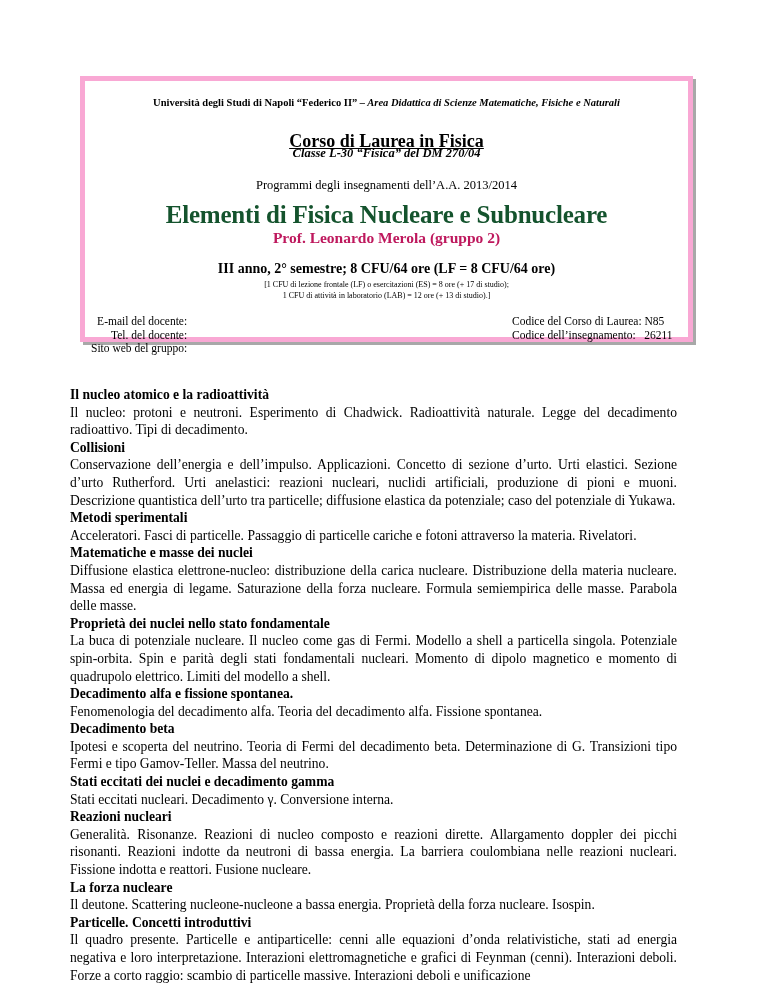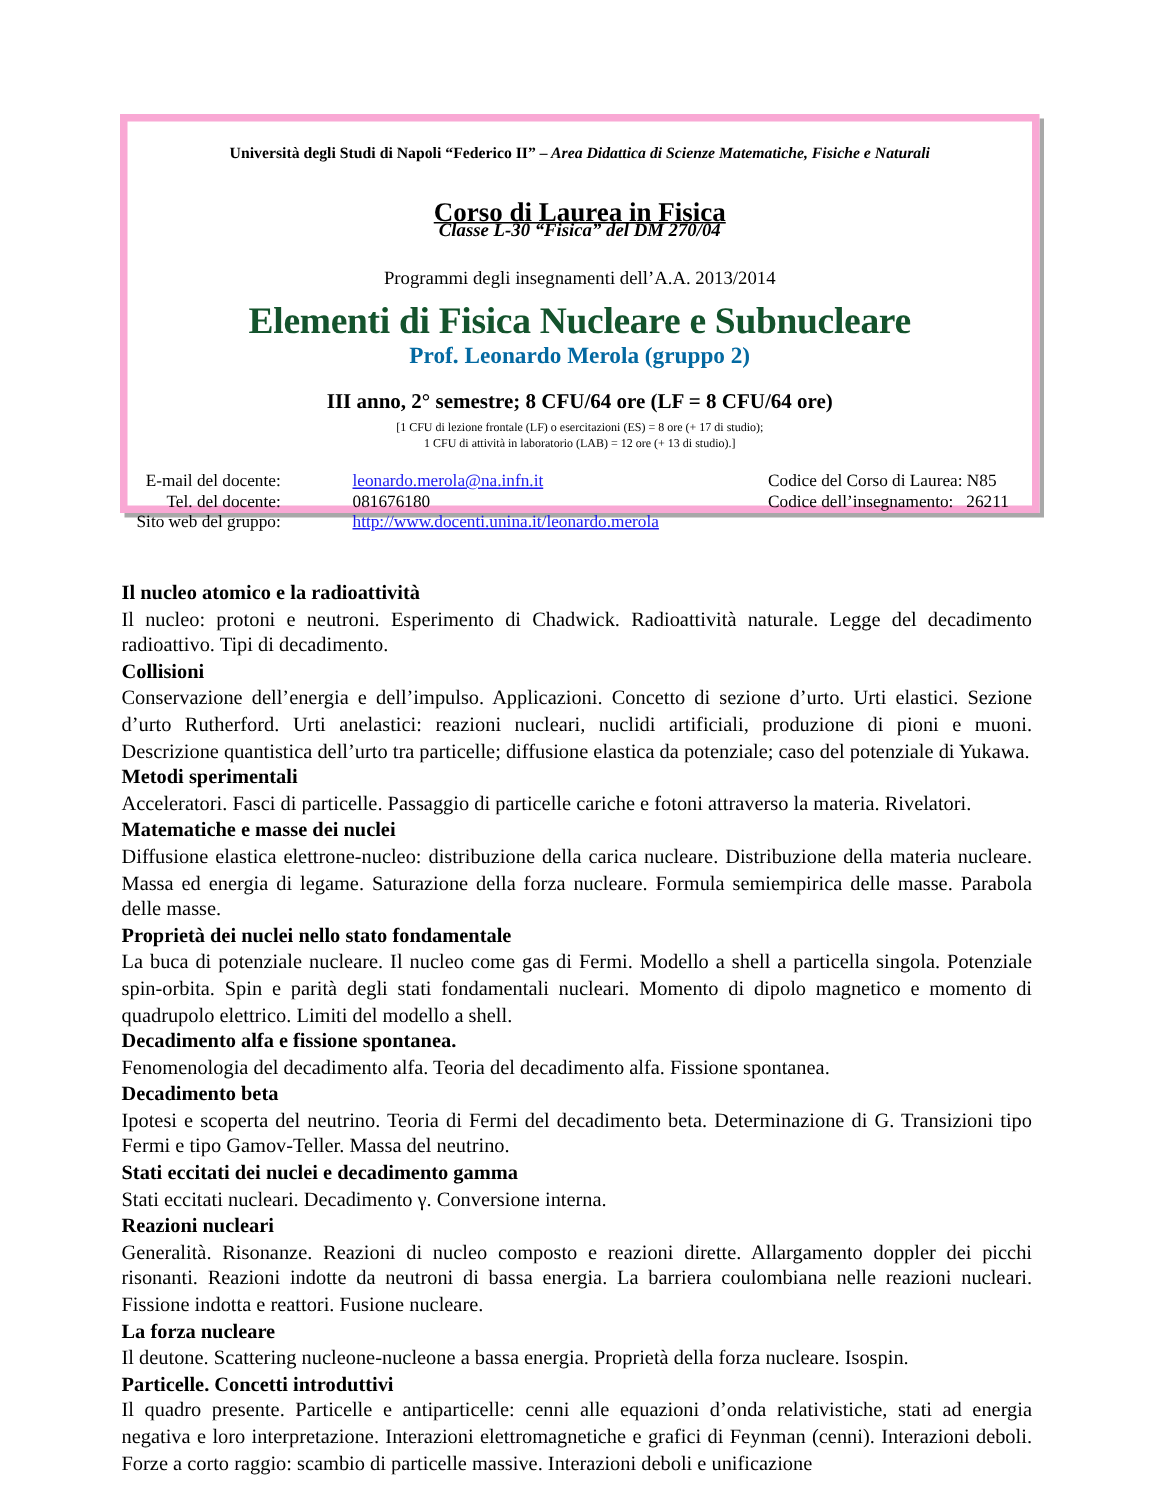--- a/index.html
+++ b/index.html
@@ -8,32 +8,32 @@
     position: absolute; left: 80px; top: 76px; width: 603px; height: 256px;
     border: 5px solid #f9a8d4; box-shadow: 3px 3px 0 #a8a8a8; background: #fff;
   }
   .center { text-align: center; position: absolute; left: 0; right: 0; }
   .univ { top: 16px; font-size: 10.5px; font-weight: bold; }
   .univ i { font-weight: bold; }
   .corso { top: 50px; font-size: 18px; font-weight: bold; text-decoration: underline; }
   .classe { top: 65px; font-size: 12.5px; font-weight: bold; font-style: italic; }
   .programmi { top: 97px; font-size: 12.5px; font-weight: normal; }
   .title { top: 120px; font-size: 25px; font-weight: bold; color: #14532d; letter-spacing: -0.2px; }
-  .prof { top: 148px; font-size: 15.5px; font-weight: bold; color: #0369a1; }
+  .prof { top: 148px; font-size: 15.5px; font-weight: bold; color: #be185d; }
   .anno { top: 180px; font-size: 14px; font-weight: bold; }
   .cfu1 { top: 199px; font-size: 8px; }
   .cfu2 { top: 210px; font-size: 8px; }
   .contacts { position: absolute; top: 234px; font-size: 11.5px; line-height: 13.5px; }
   .c-labels { left: 6px; text-align: right; }
   .c-values { left: 150px; }
   .c-codes { left: 427px; }
   a.link { color: #1a1aee; text-decoration: underline; display: block; }
   .plain { display: block; }
   .content {
-    position: absolute; left: 81px; top: 386px; width: 607px;
+    position: absolute; left: 70px; top: 386px; width: 607px;
     font-size: 13.6px; line-height: 17.6px; text-align: justify; font-family: Liberation Serif, serif;
   }
   .content h3 { margin: 0; font-size: 13.6px; font-weight: bold; }
   .content p { margin: 0; }
 </style>
 </head>
 <body>
 
 <div class="header-box">
   <div class="center univ"><span>Università degli Studi di Napoli “Federico II”</span><i> – </i><i>Area Didattica di Scienze Matematiche, Fisiche e Naturali</i></div>
@@ -43,25 +43,20 @@
   <div class="center title">Elementi di Fisica Nucleare e Subnucleare</div>
   <div class="center prof">Prof. Leonardo Merola (gruppo 2)</div>
   <div class="center anno">III anno, 2° semestre; 8 CFU/64 ore (LF = 8 CFU/64 ore)</div>
   <div class="center cfu1">[1 CFU di lezione frontale (LF) o esercitazioni (ES) = 8 ore (+ 17 di studio);</div>
   <div class="center cfu2">1 CFU di attività in laboratorio (LAB) = 12 ore (+ 13 di studio).]</div>
 
   <div class="contacts c-labels">
     <span class="plain">E-mail del docente:</span>
     <span class="plain">Tel. del docente:</span>
     <span class="plain">Sito web del gruppo:</span>
-  </div>
-  <div class="contacts c-values">
-    <a class="link">leonardo.merola@na.infn.it</a>
-    <span class="plain">081676180</span>
-    <a class="link">http://www.docenti.unina.it/leonardo.merola</a>
   </div>
   <div class="contacts c-codes">
     <span class="plain" style="white-space:pre">Codice del Corso di Laurea: N85</span>
     <span class="plain" style="white-space:pre">Codice dell’insegnamento:   26211</span>
   </div>
 </div>
 
 <div class="content">
   <h3>Il nucleo atomico e la radioattività</h3>
   <p>Il nucleo: protoni e neutroni. Esperimento di Chadwick. Radioattività naturale. Legge del decadimento radioattivo. Tipi di decadimento.</p>

